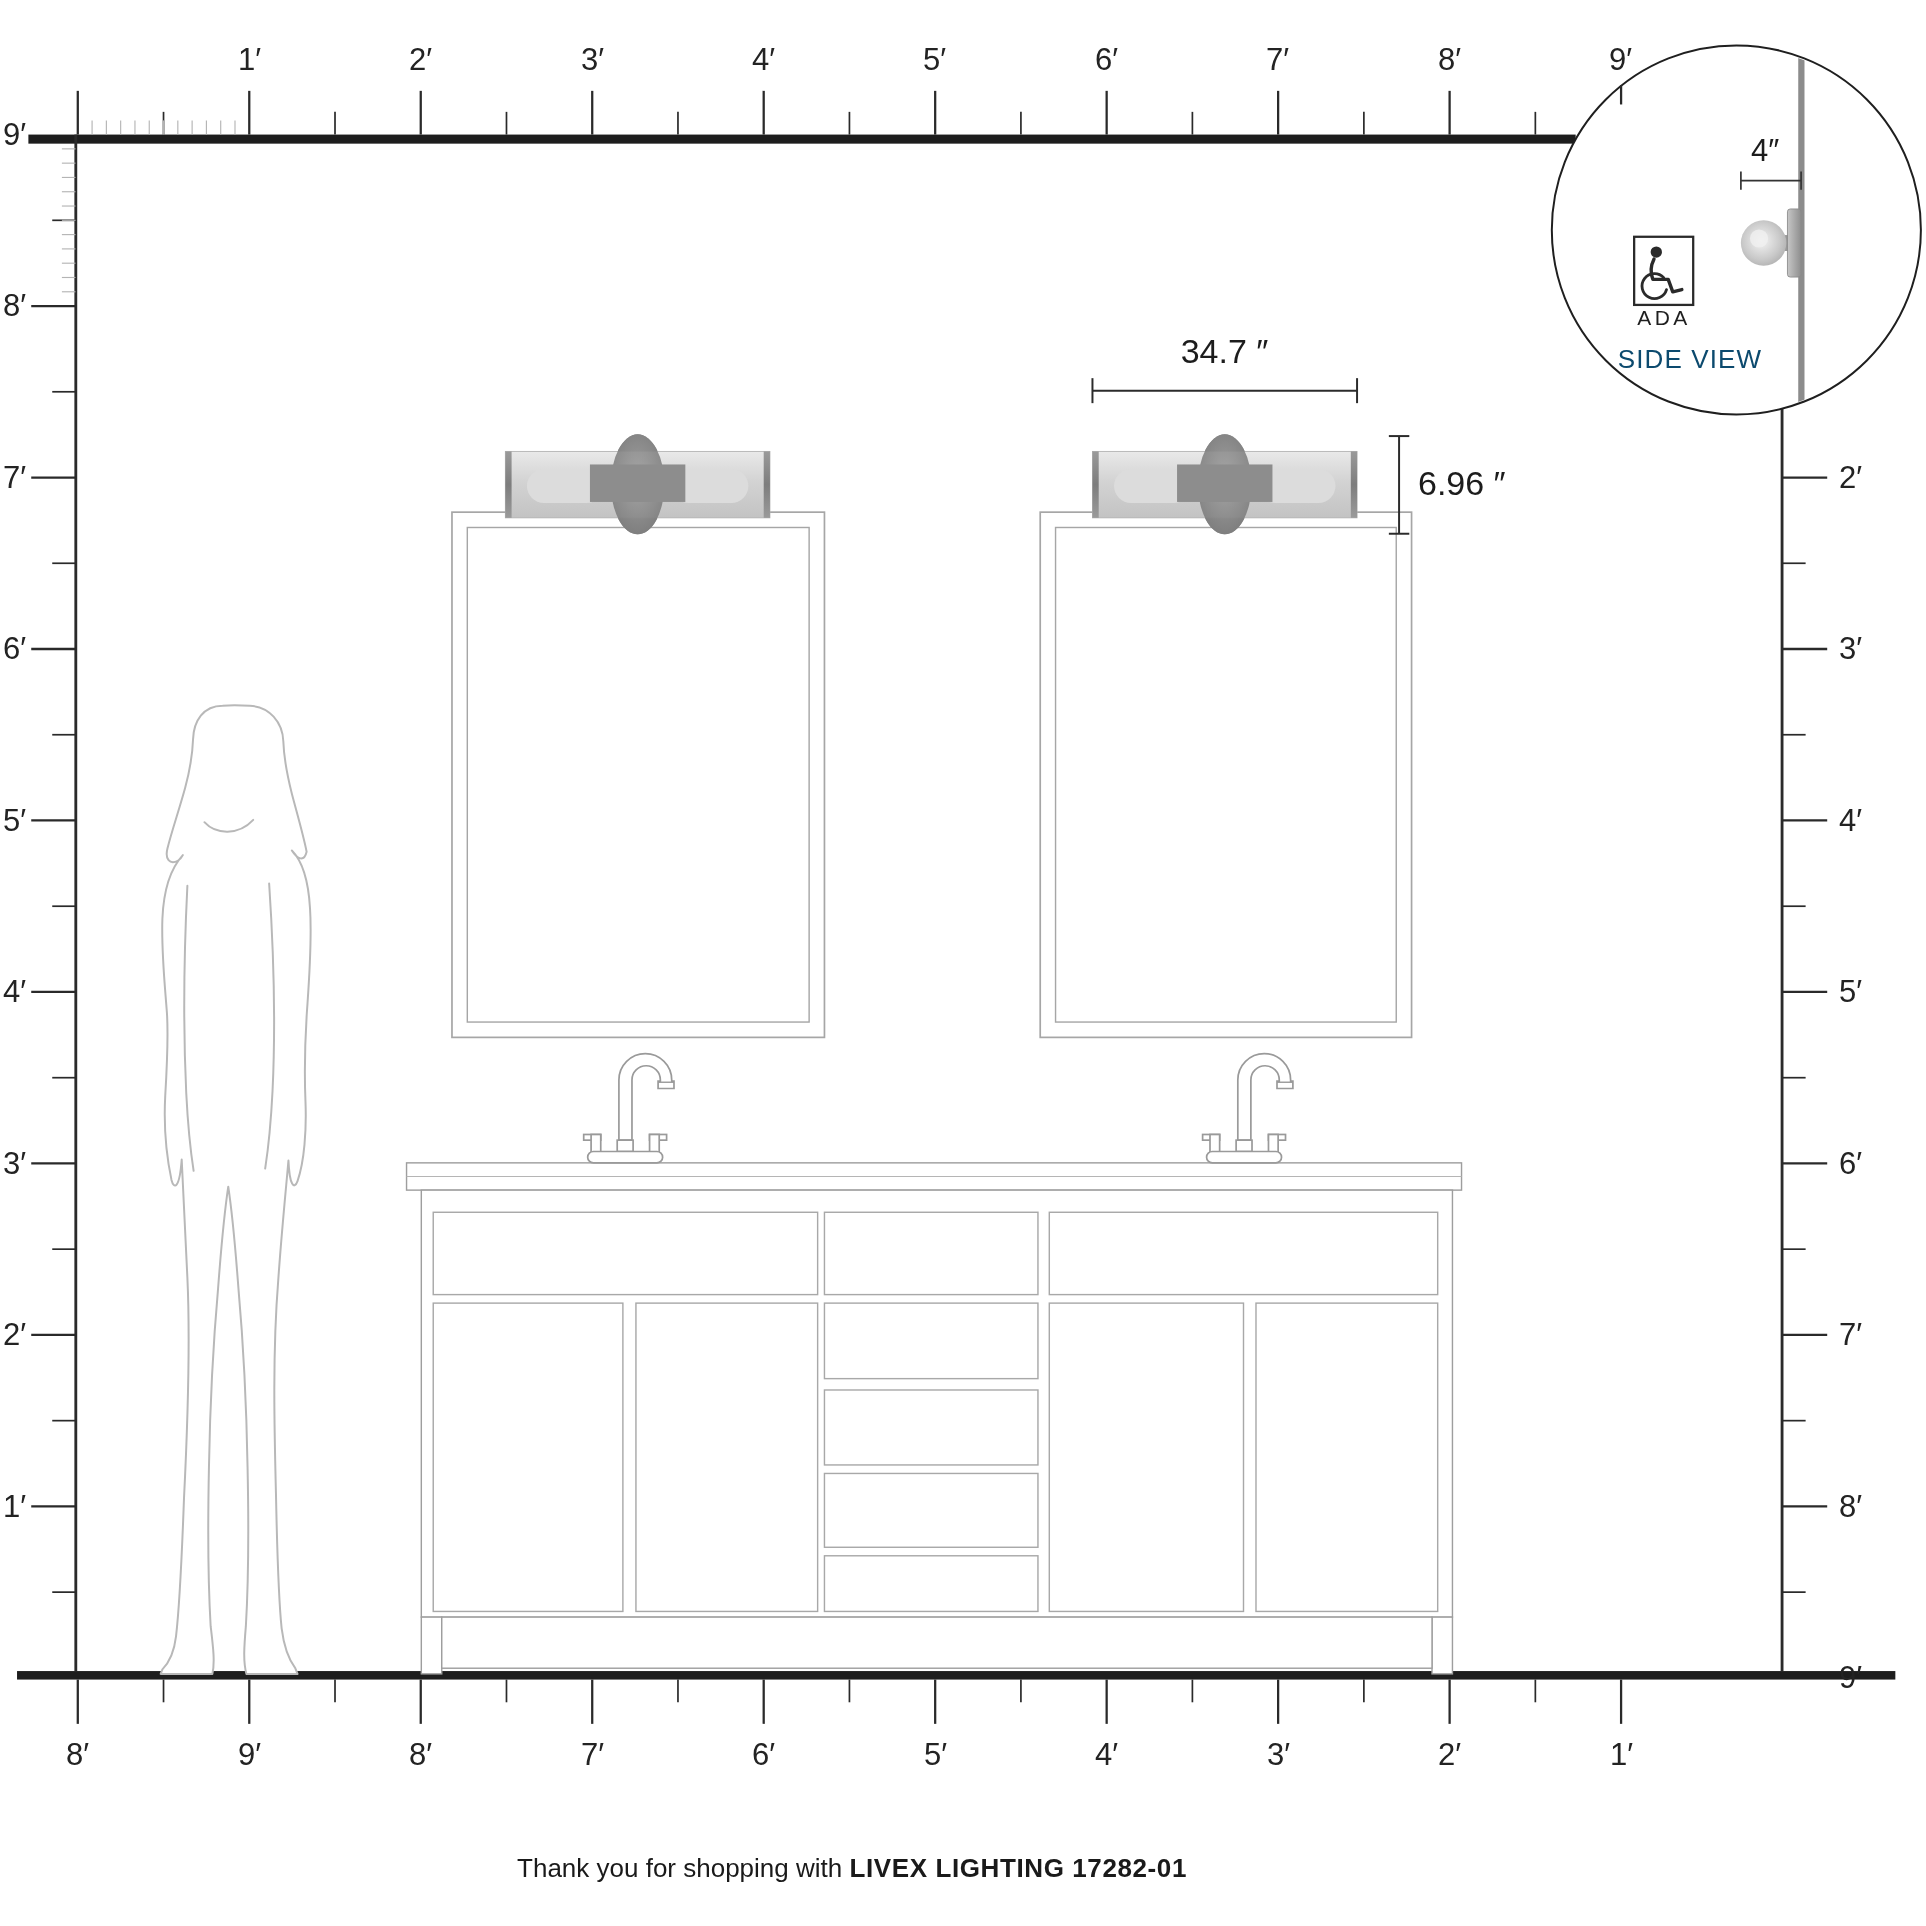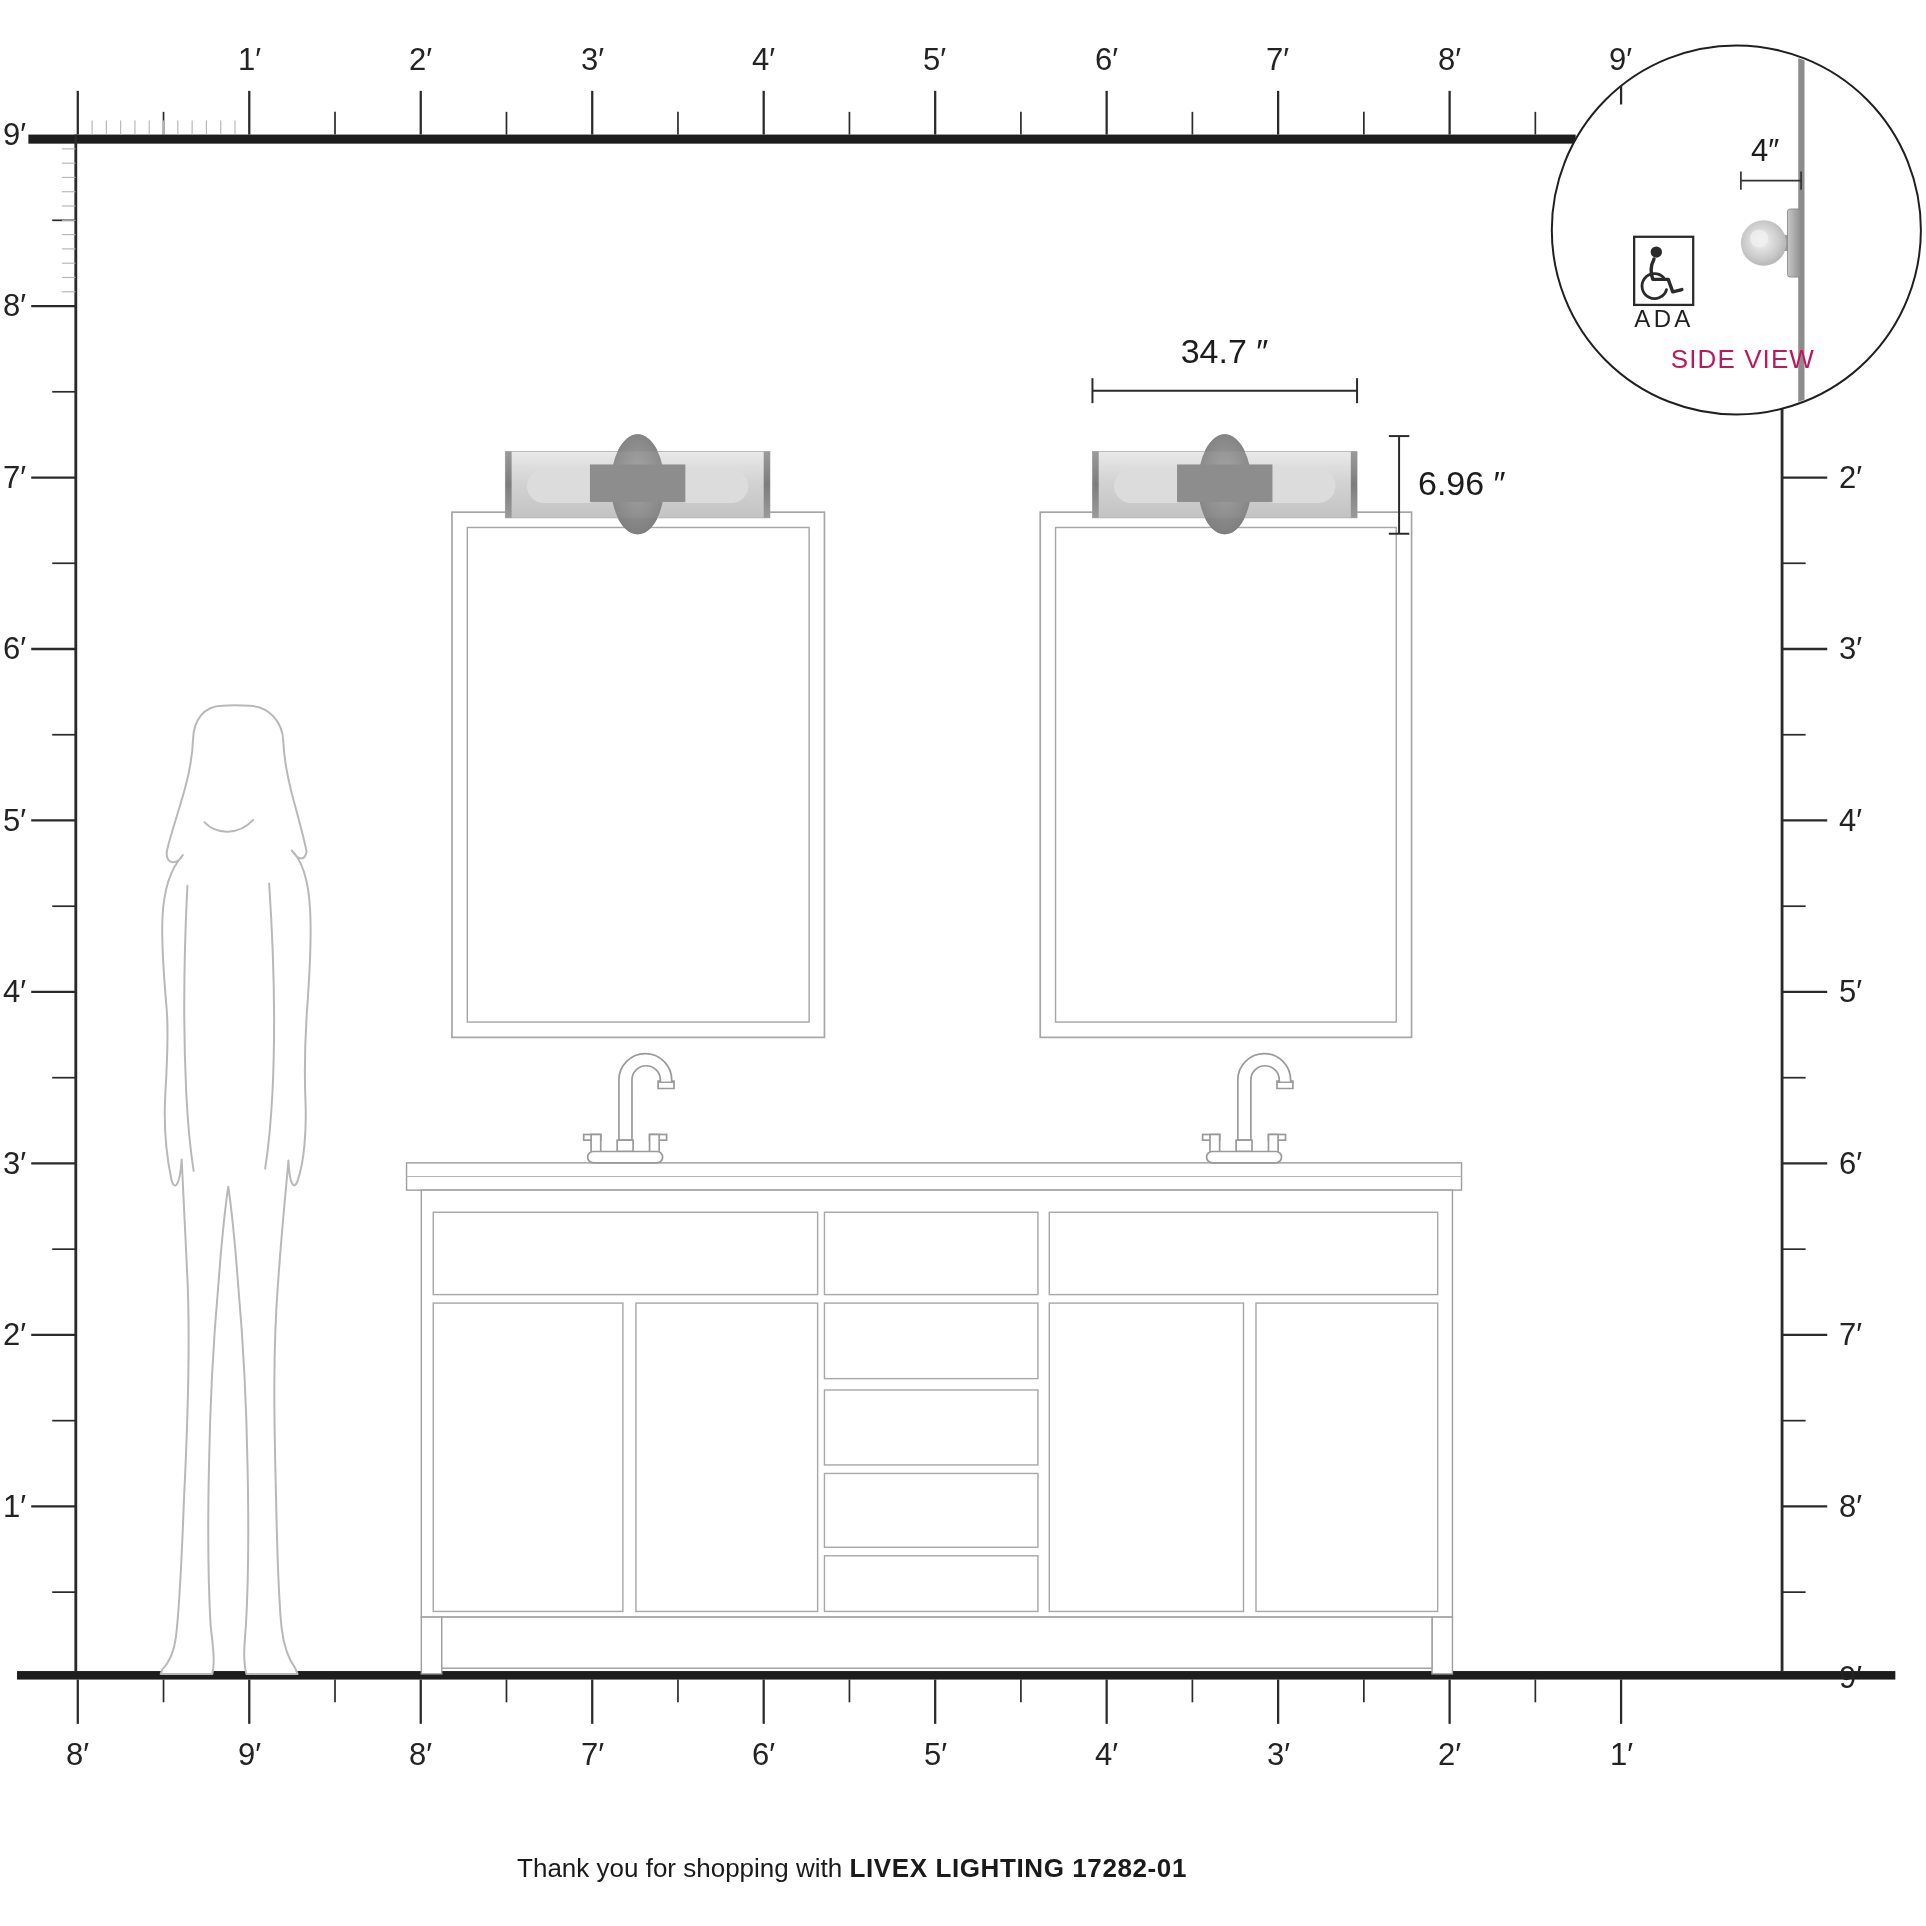--- a/index.html
+++ b/index.html
@@ -5,22 +5,22 @@
   html,body{margin:0;padding:0;background:#ffffff;}
   .page{position:relative;width:1926px;height:1926px;background:#ffffff;overflow:hidden;
         font-family:"Liberation Sans","DejaVu Sans",sans-serif;color:#1f1f1f;}
   svg.art{position:absolute;left:0;top:0;}
   .lbl{position:absolute;line-height:1;white-space:nowrap;}
   .ruler-lbl{font-size:31px;color:#232323;}
   .dim-lbl{font-size:34px;color:#1c1c1c;}
   #dim-width{left:1111px;top:334px;width:227px;text-align:center;}
   #dim-height{left:1418px;top:466px;width:182px;text-align:left;}
   #dim-wall{left:1708px;top:135px;width:114px;text-align:center;font-size:31px;}
-  #ada-label{left:1607px;top:307px;width:114px;text-align:center;font-size:24px;letter-spacing:3.4px;}
-  #side-view-label{left:1565px;top:346px;width:250px;text-align:right;font-size:26px;letter-spacing:1.1px;color:#be185d;}
+  #ada-label{left:1607px;top:307px;width:114px;text-align:center;font-size:21px;letter-spacing:3.4px;}
+  #side-view-label{left:1565px;top:346px;width:250px;text-align:center;font-size:26px;letter-spacing:1.1px;color:#0c4a6e;}
   #footer{position:absolute;left:0;top:1853px;width:1704px;text-align:center;font-size:26px;color:#1a1a1a;}
   #footer b{font-weight:bold;letter-spacing:0.6px;}
 </style>
 </head>
 <body>
 
 <div class="page">
 
   <svg class="art" width="1926" height="1926" viewBox="0 0 3392 3392">
     <defs>

